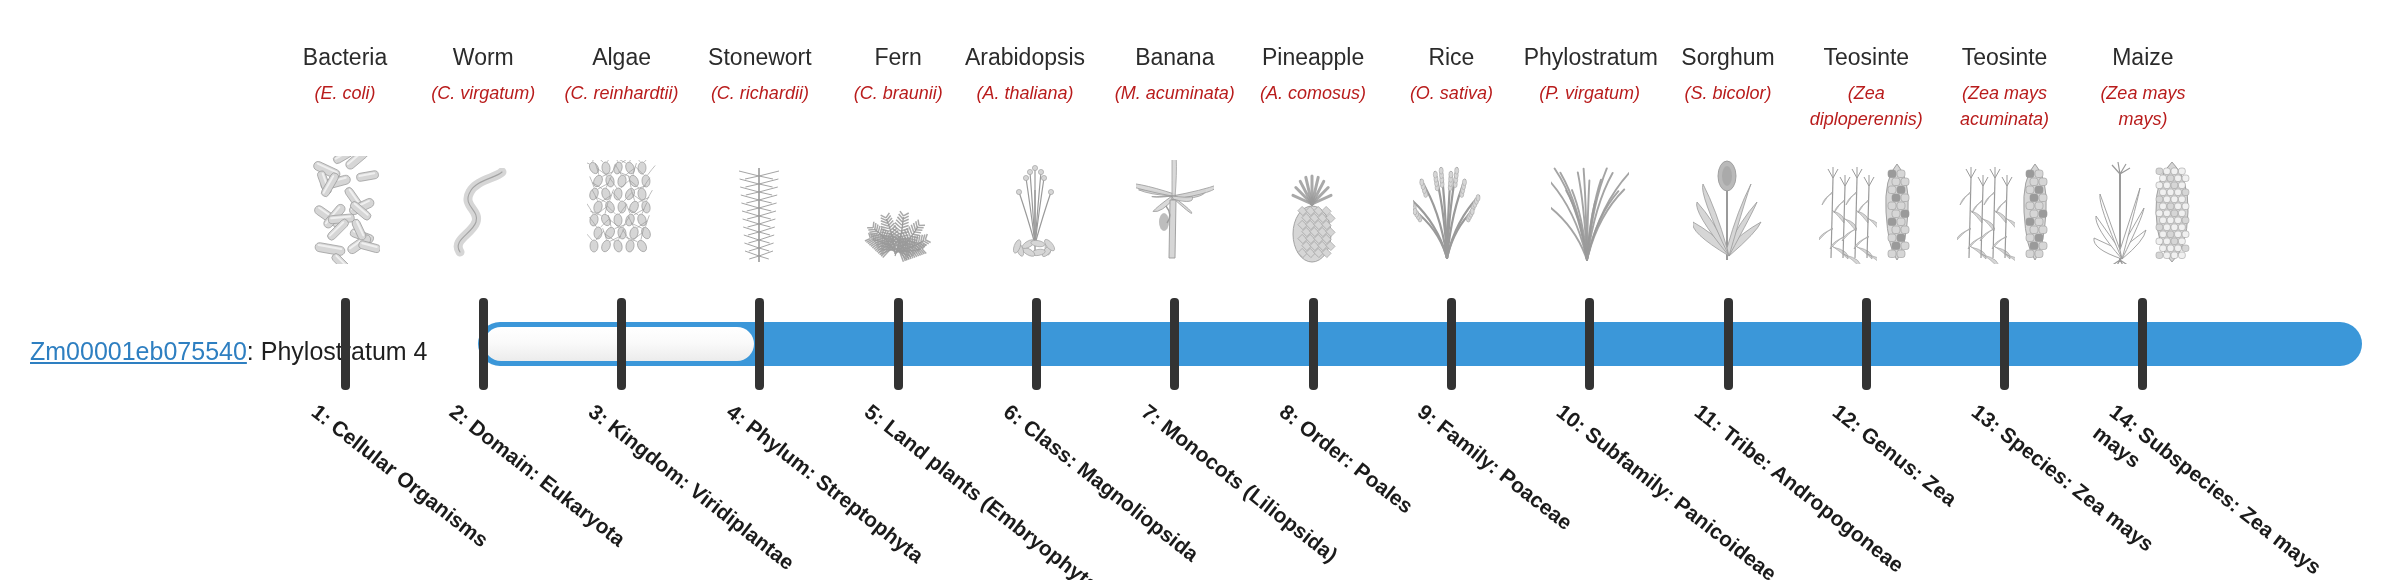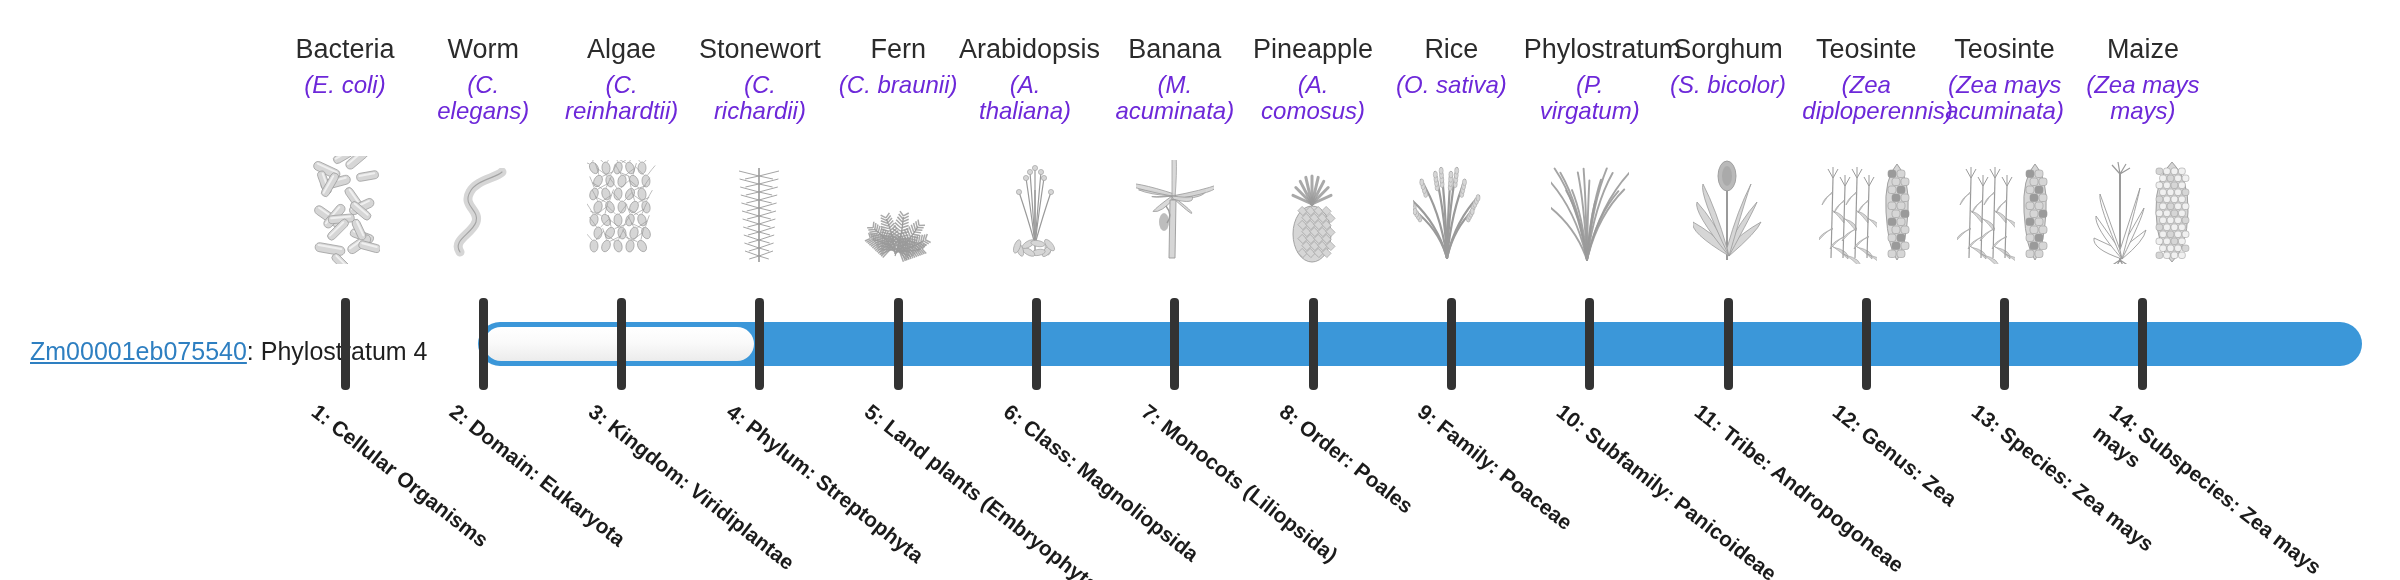--- a/index.html
+++ b/index.html
@@ -31,31 +31,32 @@
   }
 
   
   .species-col{
     position:absolute;
     top:36px;
     width:132px;
     text-align:center;
   }
   .common-name{
-    font-size:27px;
+    font-size:23px;
     line-height:27px;
     color:#2b2b2b;
     white-space:nowrap;
     overflow:visible;
+    margin-top:8px;
   }
   .sci-name{
-    font-size:24px;
+    font-size:18px;
     line-height:26px;
     font-style:italic;
-    color:#6d28d9;
+    color:#b91c1c;
     margin-top:9px;
     padding:0 2px;
   }
 
   
   .art-wrap{
     position:absolute;
     top:168px;
     width:132px;
     height:96px;
@@ -119,21 +120,21 @@
     <span class="gene-id">Zm00001eb075540</span><span>: </span><span>Phylostratum 4</span>
   </div>
 
   <div id="species-row">
       <div class="species-col" style="left: 279px;">
         <div class="common-name">Bacteria</div>
         <div class="sci-name">(E. coli)</div>
       </div>
       <div class="species-col" style="left: 417.3px;">
         <div class="common-name">Worm</div>
-        <div class="sci-name">(C. elegans)</div>
+        <div class="sci-name">(C. virgatum)</div>
       </div>
       <div class="species-col" style="left: 555.6px;">
         <div class="common-name">Algae</div>
         <div class="sci-name">(C. reinhardtii)</div>
       </div>
       <div class="species-col" style="left: 693.9px;">
         <div class="common-name">Stonewort</div>
         <div class="sci-name">(C. richardii)</div>
       </div>
       <div class="species-col" style="left: 832.2px;">

